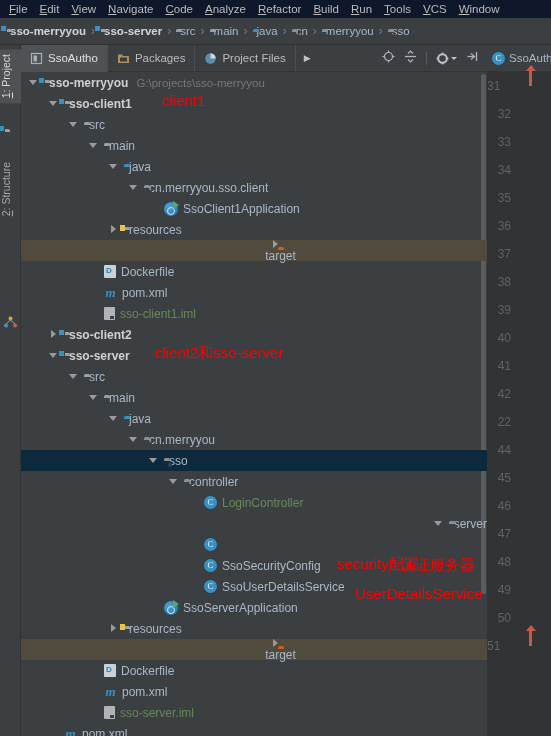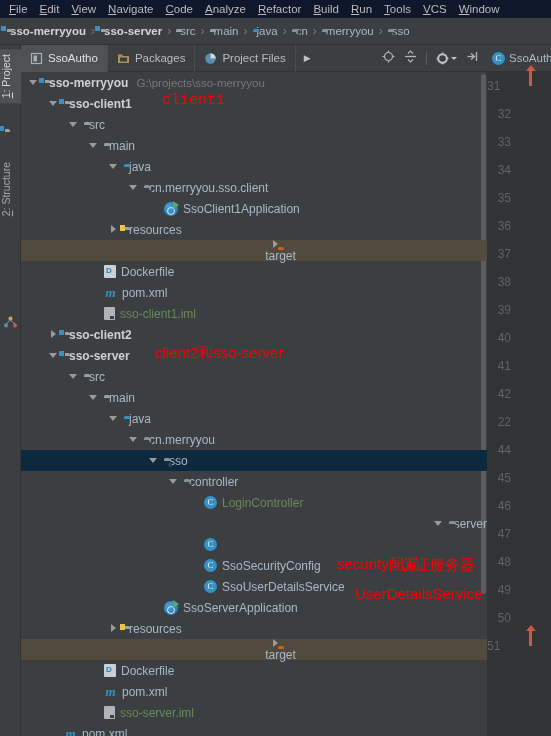--- a/index.html
+++ b/index.html
@@ -532,20 +532,20 @@
         </div>
         <div class="gline">
           <span class="gnum">51</span>
           <span class="bookmark"></span>
           <span class="uparrow"></span>
         </div>
       </div>
   </div>
 
   <div id="annolayer">
-      <div class="anno" style="left: 162px; top: 92px; font-size: 15px; font-family: Liberation Mono, monospace;">client1</div>
+      <div class="anno" style="left: 162px; top: 92px; font-size: 15px;">client1</div>
       <div class="anno" style="left: 155px; top: 344px; font-size: 15px;">client2和sso-server</div>
       <div class="anno" style="left: 400px; top: 556px; font-size: 15px;">认证服务器</div>
       <div class="anno" style="left: 337px; top: 555px; font-size: 15px;">security配置</div>
       <div class="anno" style="left: 355px; top: 585px; font-size: 15px;">UserDetailsService</div>
     </div>
 
 </div>
 
 </body></html>

